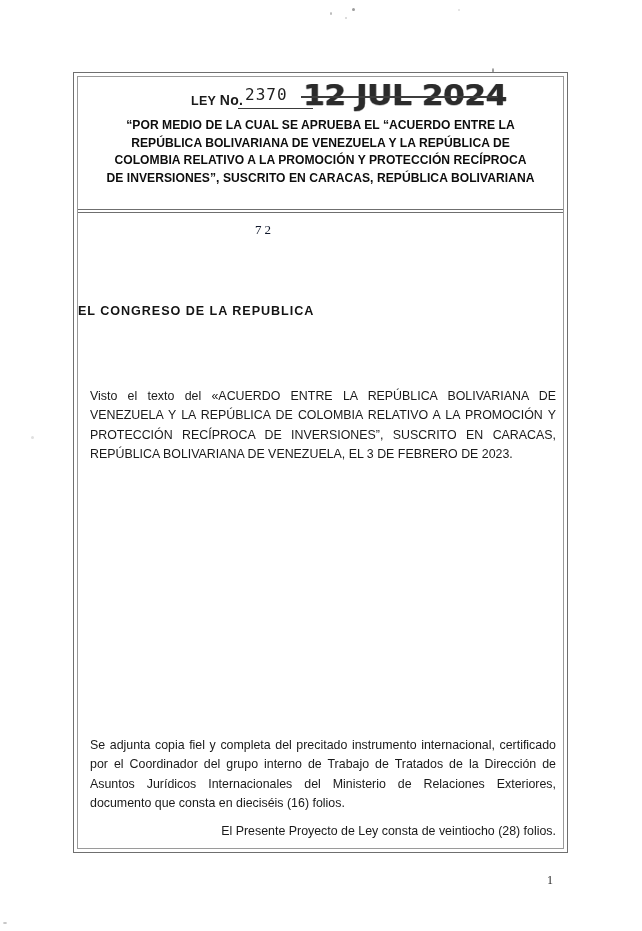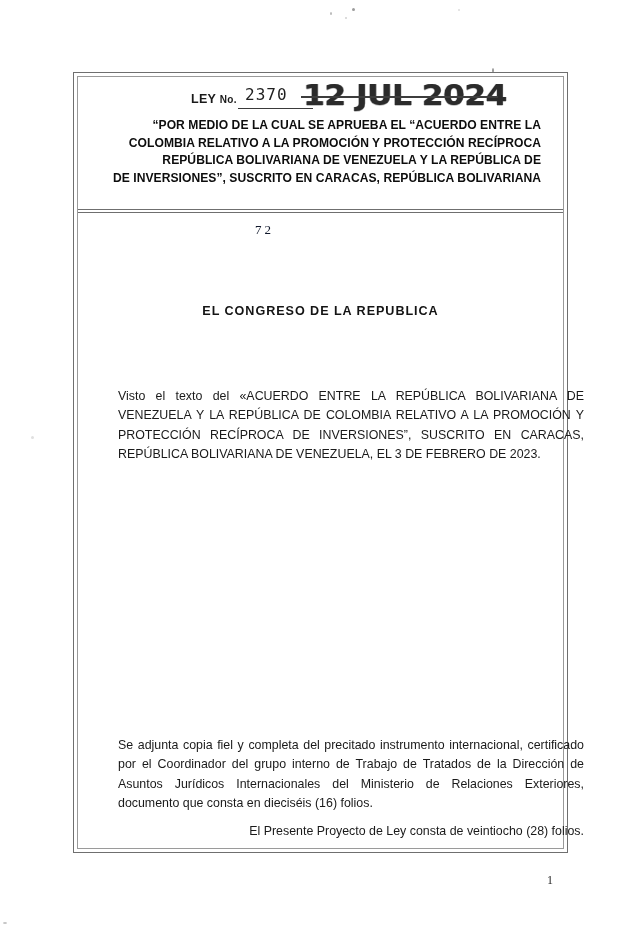--- a/index.html
+++ b/index.html
@@ -69,21 +69,21 @@
     position: absolute;
     left: 113px;
     top: 9px;
     font-size: 12.5px;
     font-weight: 700;
     letter-spacing: 0.3px;
     color: #1a1a1a;
     white-space: nowrap;
   }
   .ley-label .sm {
-    font-size: 10px;
+    font-size: 14px;
   }
 
   .ley-number {
     position: absolute;
     left: 167px;
     top: 2px;
     font-family: "DejaVu Sans Mono", monospace;
     font-size: 16px;
     font-weight: 400;
     letter-spacing: 1px;
@@ -139,21 +139,21 @@
     left: 22px;
     top: 40px;
     width: 441px;
     text-align: center;
     font-size: 12.1px;
     font-weight: 700;
     line-height: 17.6px;
     letter-spacing: 0.05px;
     color: #0d0d0d;
   }
-  .title .tl { display: block; text-align: right; }
+  .title .tl { display: block; }
 
   
   .divider {
     position: absolute;
     left: 78px;
     top: 209px;
     width: 485px;
     height: 4px;
   }
   .divider::before,
@@ -179,34 +179,32 @@
     font-family: "Liberation Serif", serif;
     user-select: none;
   }
 
   
   .congreso {
     position: absolute;
     left: 78px;
     top: 304px;
     width: 485px;
-    text-align: center;
     font-size: 12.6px;
     font-weight: 700;
     letter-spacing: 0.95px;
     color: #141414;
   }
 
   .para {
     position: absolute;
     font-size: 12.4px;
     line-height: 19.4px;
     text-align: justify;
     color: #1a1a1a;
-    margin-left: 28px;
   }
 
   .para-visto {
     left: 90px;
     top: 387px;
     width: 466px;
   }
 
   .para-adjunta {
     left: 90px;
@@ -258,22 +256,22 @@
       <div class="ley-number">2370</div>
 
       <div class="stamp">
         <div class="stamp-text">12 JUL 2024</div>
         <div class="stamp-strike"></div>
       </div>
     </div>
 
     <div class="title">
       <span class="tl">“POR MEDIO DE LA CUAL SE APRUEBA EL “ACUERDO ENTRE LA</span>
+      <span class="tl">REPÚBLICA BOLIVARIANA DE VENEZUELA Y LA REPÚBLICA DE</span>
       <span class="tl">COLOMBIA RELATIVO A LA PROMOCIÓN Y PROTECCIÓN RECÍPROCA</span>
-      <span class="tl">REPÚBLICA BOLIVARIANA DE VENEZUELA Y LA REPÚBLICA DE</span>
       <span class="tl">DE INVERSIONES”, SUSCRITO EN CARACAS, REPÚBLICA BOLIVARIANA</span>
     </div>
   </div>
 
   <div class="divider"></div>
   <div class="ghost">72</div>
 
   <div class="congreso">EL CONGRESO DE LA REPUBLICA</div>
 
   <div class="para para-visto">Visto el texto del «ACUERDO ENTRE LA REPÚBLICA BOLIVARIANA DE VENEZUELA Y LA REPÚBLICA DE COLOMBIA RELATIVO A LA PROMOCIÓN Y PROTECCIÓN RECÍPROCA DE INVERSIONES”, SUSCRITO EN CARACAS, REPÚBLICA BOLIVARIANA DE VENEZUELA, EL 3 DE FEBRERO DE 2023.</div>

